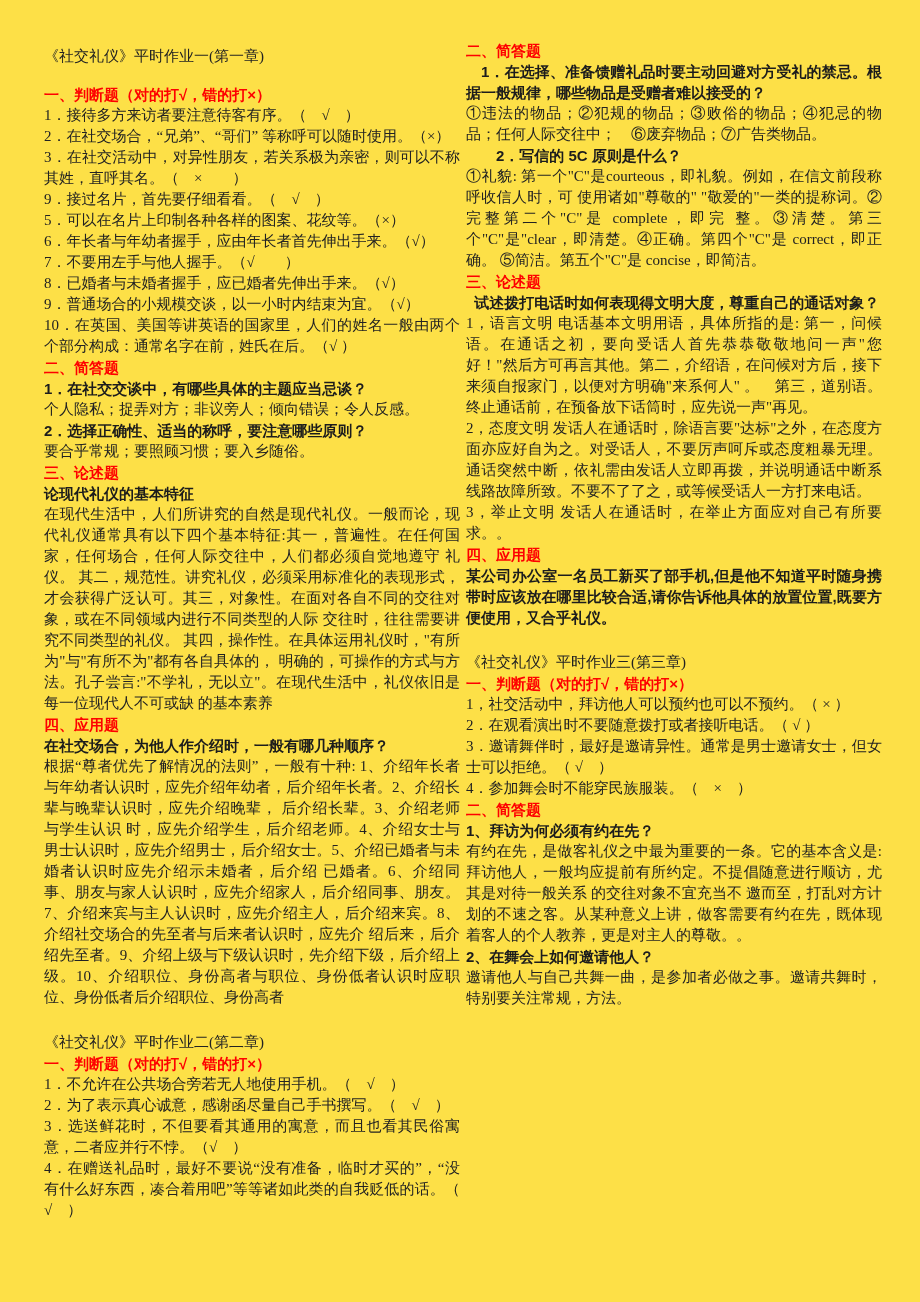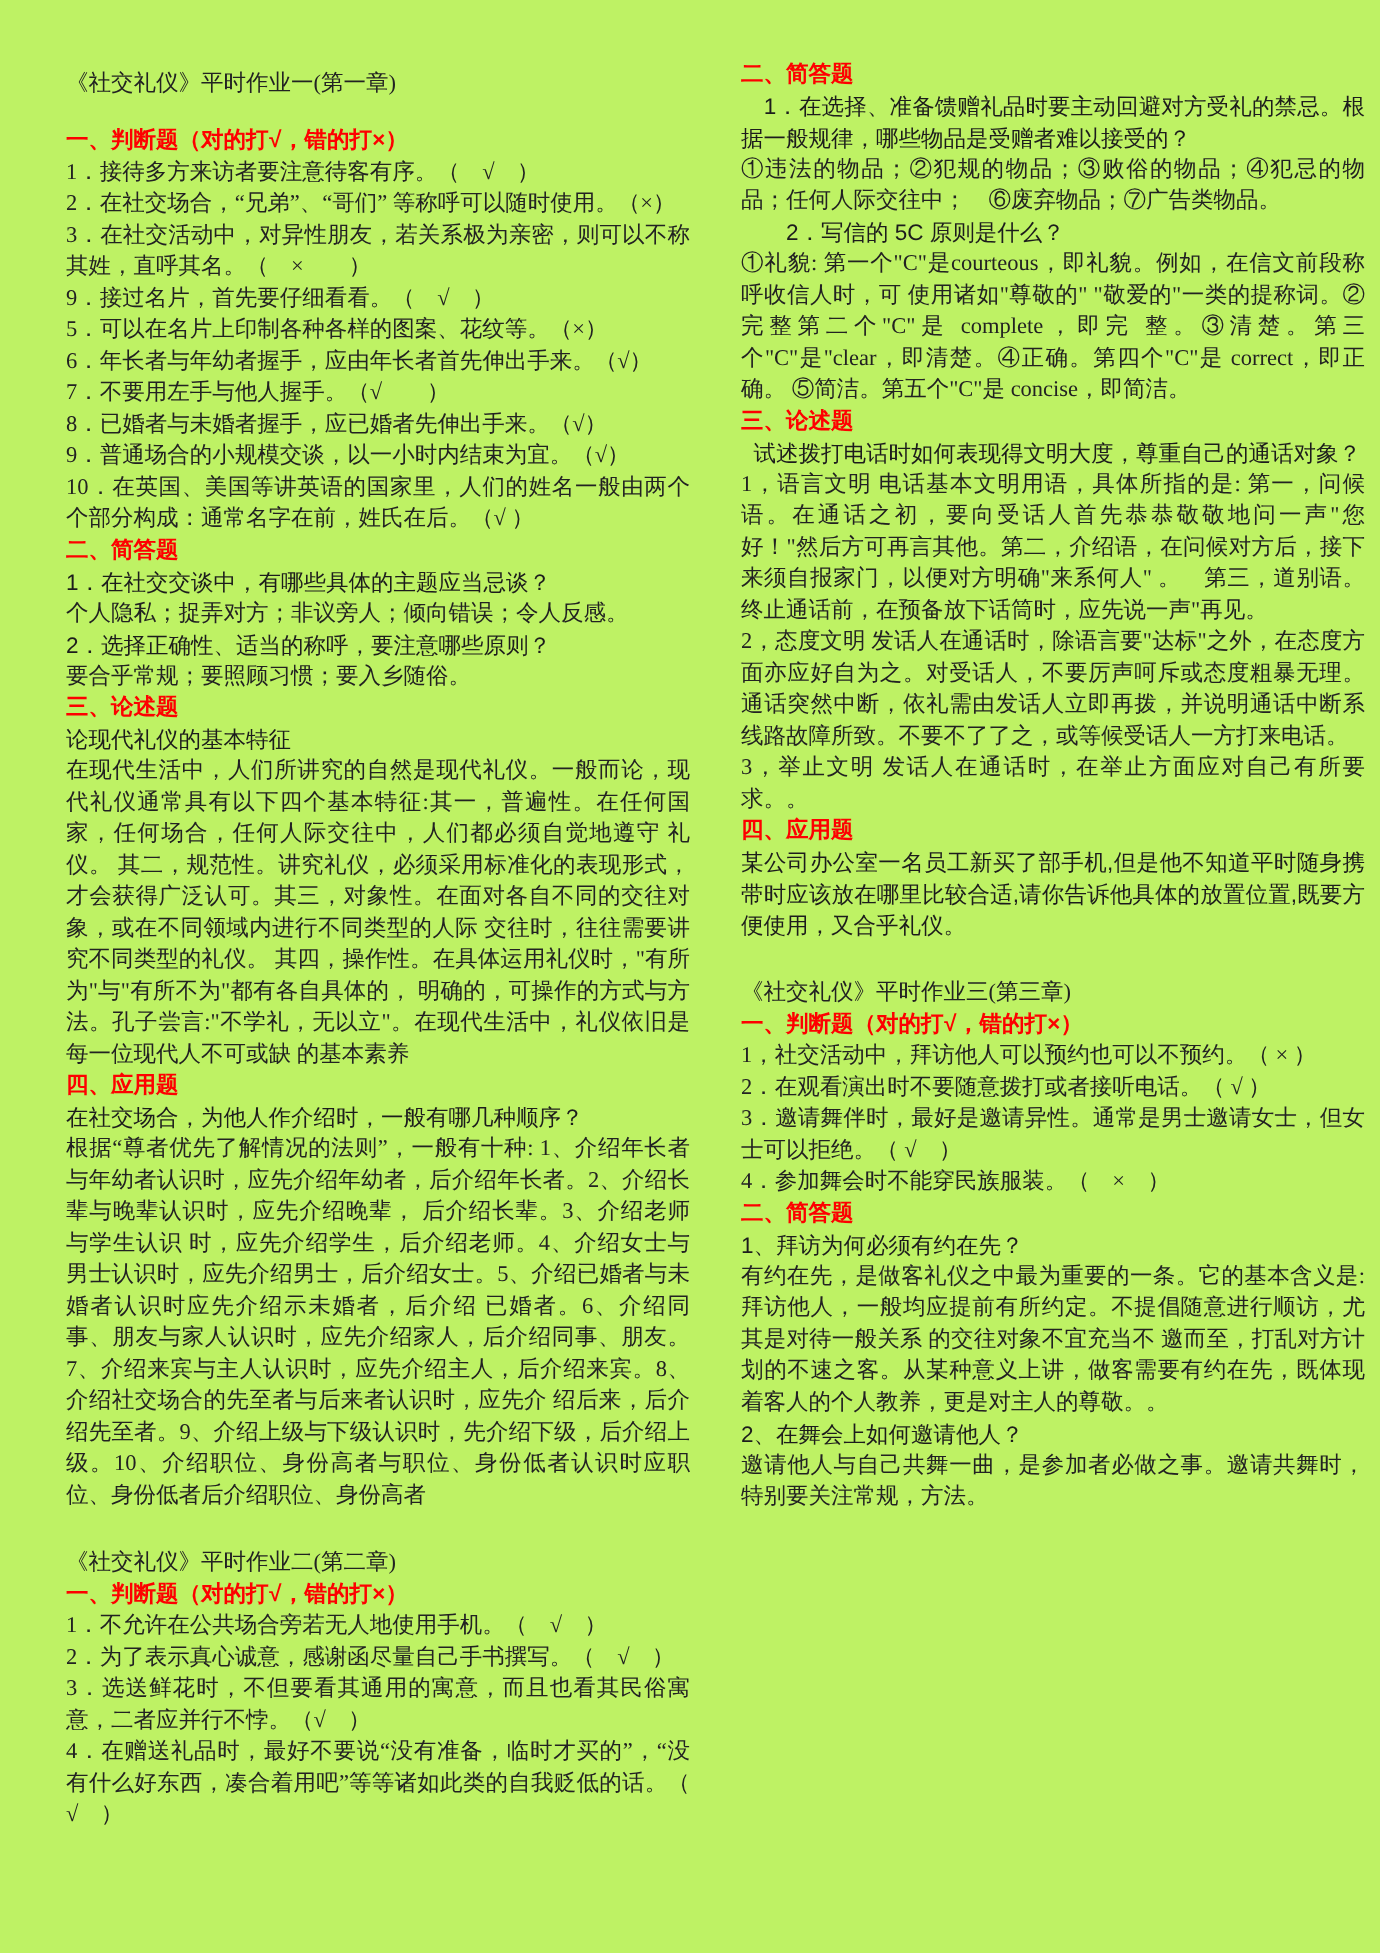--- a/index.html
+++ b/index.html
@@ -5,24 +5,24 @@
   html, body {
     margin: 0;
     padding: 0;
     background: #ffffff;
   }
   .page {
     position: relative;
     box-sizing: border-box;
     width: 920px;
     height: 1302px;
-    background: #bef264;
+    background: #fde047;
     padding: 40px 24px 0 44px;
     display: flex;
-    gap: 34px;
+    gap: 6px;
     overflow: hidden;
     font-family: "Liberation Serif", "DejaVu Serif", serif;
     font-size: 15px;
     line-height: 21px;
     color: #222222;
   }
   .col {
     width: 416px;
     flex: 0 0 416px;
   }
@@ -30,25 +30,25 @@
   .blk-para,
   .blk-title,
   .blk-question {
     text-align: justify;
     white-space: pre-wrap;
     margin: 0;
   }
   .blk-heading {
     color: var(--accent, #fe0000);
     font-weight: bold;
-    font-family: Liberation Mono, monospace;
+    font-family: Liberation Sans, sans-serif;
     margin: 0;
   }
   .blk-question {
-    font-weight: normal;
+    font-weight: bold;
     color: #1c1c1c;
     font-family: "Liberation Sans", "DejaVu Sans", sans-serif;
   }
   .blk-title:not(:first-child) { margin-top: 24px; }
   .col-left .blk-title:first-child { margin-bottom: 17px; }
 </style>
 </head>
 <body style="background: rgb(255, 255, 255);">
 
 <div class="page">

